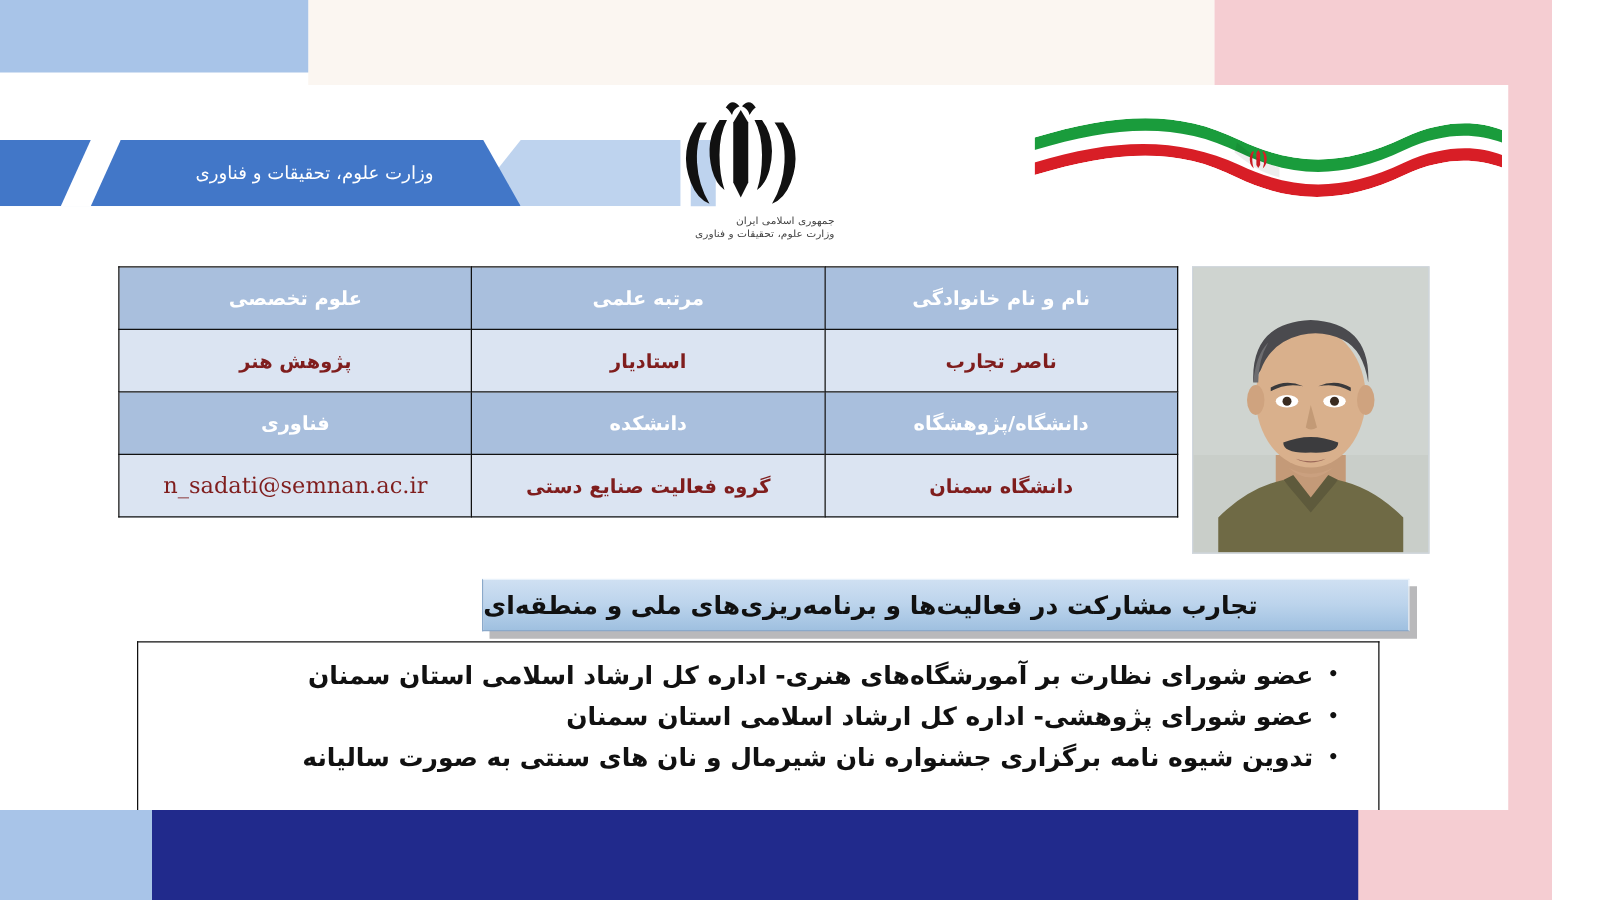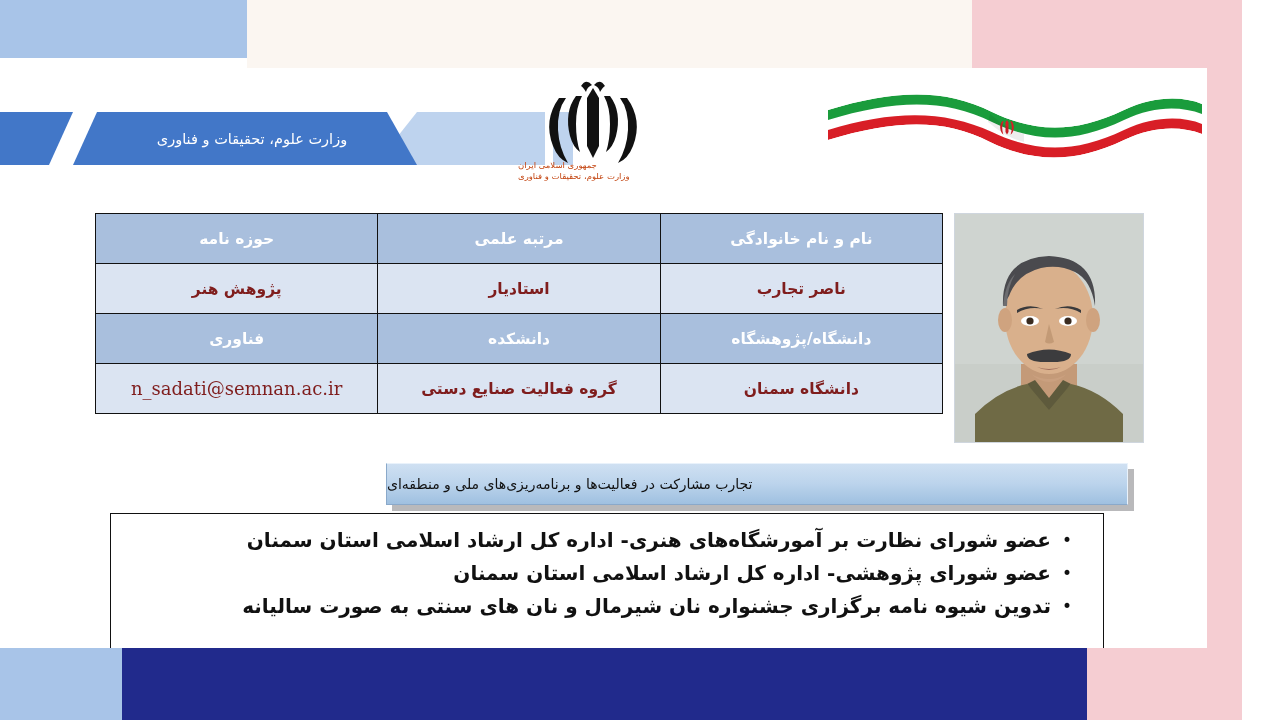--- a/index.html
+++ b/index.html
@@ -44,23 +44,23 @@
     position:absolute;left:130px;top:0;width:250px;height:53px;
     display:flex;align-items:center;justify-content:center;
     color:#ffffff;font-size:14.5px;font-weight:400;
     letter-spacing:.2px;direction:rtl;z-index:4;
   }
 
   
   .emblem{position:absolute;left:556px;top:76px;width:150px;height:120px;z-index:6;}
   .emblem-mark{position:absolute;left:0;top:0;width:150px;height:88px;}
   .emblem-cal{
-    position:absolute;left:0;top:84px;width:150px;height:36px;
-    display:flex;flex-direction:column;align-items:flex-end;justify-content:flex-start;
-    line-height:1.25;color:#c2410c;direction:rtl;
+    position:absolute;left:0;top:96px;width:150px;height:36px;
+    display:flex;flex-direction:column;align-items:flex-start;justify-content:flex-start;
+    line-height:1.25;color:#404040;direction:rtl;
   }
   .emblem-cal span{font-size:8.5px;font-family:"DejaVu Serif","Liberation Serif",serif;transform:scaleY(.92);white-space:nowrap;}
 
   
   .flag{position:absolute;left:862px;top:82px;width:382px;height:92px;z-index:5;}
 
   
   .info-table{
     position:absolute;left:133px;top:213px;width:848px;
     border-collapse:collapse;direction:rtl;table-layout:fixed;
@@ -87,21 +87,21 @@
   .sec-wrap{position:absolute;left:424px;top:463px;width:748px;height:45px;z-index:3;}
   .sec-shadow{position:absolute;left:6px;top:6px;width:742px;height:42px;background:#b9b9bb;}
   .sec-bar{
     position:absolute;left:0;top:0;width:742px;height:42px;
     background:linear-gradient(180deg,#cfe0f2 0%,#bcd4ec 48%,#9fc0e0 100%);
     border-top:1.5px solid #e9f2fb;border-right:1.5px solid #e9f2fb;
     border-left:1.5px solid #8aa9ca;border-bottom:1.5px solid #8aa9ca;
     display:flex;align-items:center;justify-content:flex-end;
     padding-left:0;padding-right:16px;box-sizing:border-box;direction:rtl;
   }
-  .sec-title{font-size:14px;font-weight:normal;color:#111;white-space:nowrap;}
+  .sec-title{font-size:20px;font-weight:bold;color:#111;white-space:nowrap;}
 
   
   .list-box{
     position:absolute;left:148px;top:513px;width:994px;height:135px;
     border:1.4px solid #111;border-bottom:none;background:#ffffff;
     box-sizing:border-box;direction:rtl;z-index:2;
   }
   .list-inner{padding:16px 26px 0 26px;}
   .bullet-row{
     display:flex;align-items:flex-start;justify-content:flex-start;
@@ -188,21 +188,21 @@
 
       <path d="M166 32 C178 42, 186 48, 200 52 L200 60 C184 56, 174 48, 164 40 Z" fill="#000000" opacity="0.07"></path>
     </svg>
   </div>
 
   <table class="info-table">
     <tbody>
       <tr>
         <td class="hdr">نام و نام خانوادگی</td>
         <td class="hdr">مرتبه علمی</td>
-        <td class="hdr">حوزه نامه</td>
+        <td class="hdr">علوم تخصصی</td>
       </tr>
       <tr>
         <td class="val">ناصر تجارب</td>
         <td class="val">استادیار</td>
         <td class="val">پژوهش هنر</td>
       </tr>
       <tr>
         <td class="hdr">دانشگاه/پژوهشگاه</td>
         <td class="hdr">دانشکده</td>
         <td class="hdr">فناوری</td>

